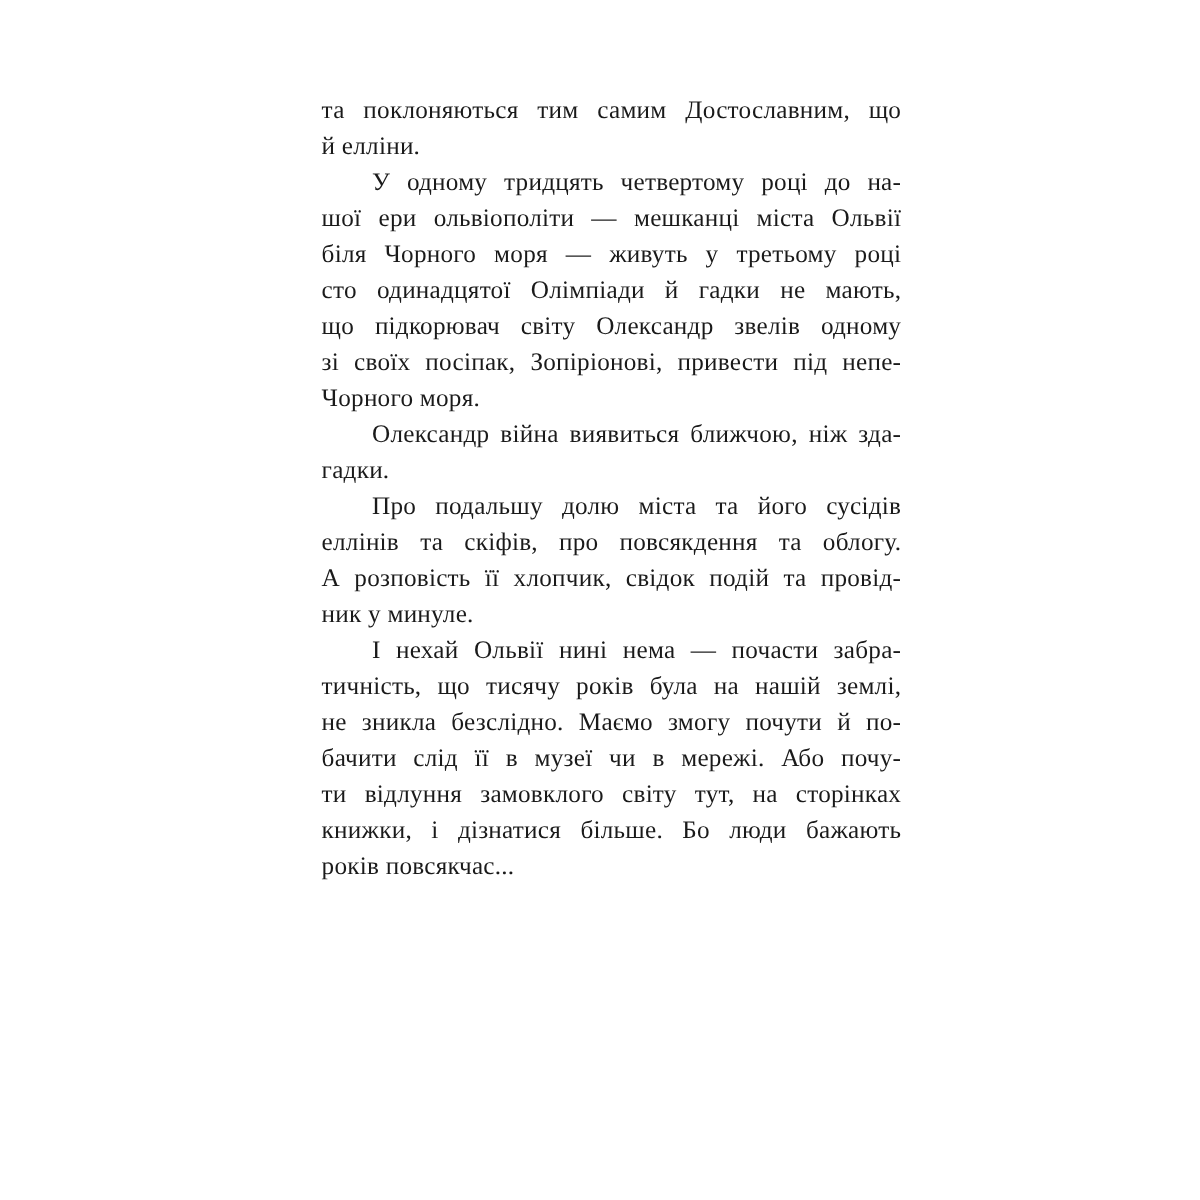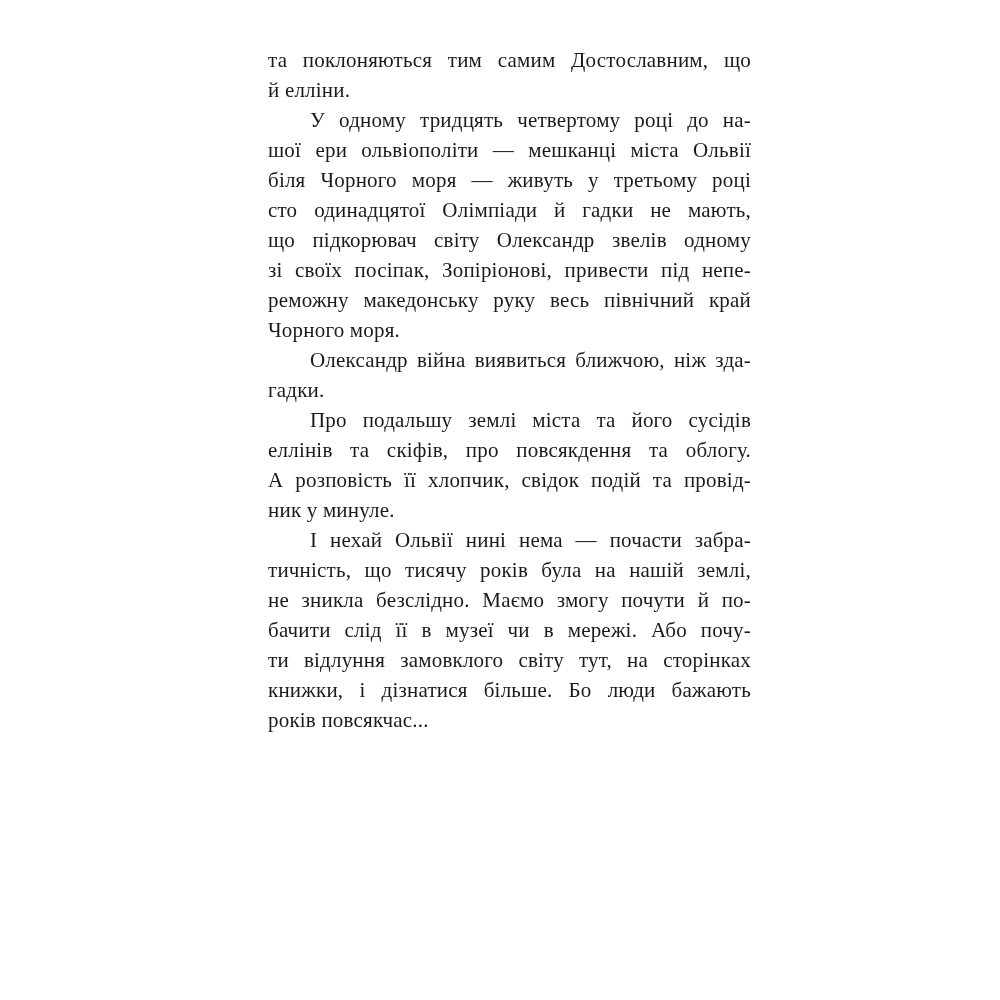--- a/index.html
+++ b/index.html
@@ -14,21 +14,21 @@
     position: relative;
     width: 1000px;
     height: 1000px;
     background: #ffffff;
     font-family: "Liberation Serif", "DejaVu Serif", serif;
     color: #1a1a1a;
   }
   .text-column {
     position: absolute;
     left: 268px;
-    top: 45px;
+    top: 76px;
     width: 483px;
   }
   .paragraph {
     margin: 0;
     padding: 0;
   }
   .line {
     font-size: 21px;
     line-height: 30px;
     letter-spacing: 0.2px;
@@ -55,31 +55,30 @@
       <div class="line last">й елліни.</div>
     </div>
 
     <div class="paragraph">
       <div class="line indent">У одному тридцять четвертому році до на-</div>
       <div class="line">шої ери ольвіополіти — мешканці міста Ольвії</div>
       <div class="line">біля Чорного моря — живуть у третьому році</div>
       <div class="line">сто одинадцятої Олімпіади й гадки не мають,</div>
       <div class="line">що підкорювач світу Олександр звелів одному</div>
       <div class="line">зі своїх посіпак, Зопіріонові, привести під непе-</div>
-      <div class="line">реможну македонську руку весь північний край</div>
       <div class="line last">Чорного моря.</div>
     </div>
 
     <div class="paragraph">
       <div class="line indent">Олександр війна виявиться ближчою, ніж зда-</div>
       <div class="line last">гадки.</div>
     </div>
 
     <div class="paragraph">
-      <div class="line indent">Про подальшу землі міста та його сусідів</div>
+      <div class="line indent">Про подальшу долю міста та його сусідів</div>
       <div class="line">еллінів та скіфів, про повсякдення та облогу.</div>
       <div class="line">А розповість її хлопчик, свідок подій та провід-</div>
       <div class="line last">ник у минуле.</div>
     </div>
 
     <div class="paragraph">
       <div class="line indent">І нехай Ольвії нині нема — почасти забра-</div>
       <div class="line">тичність, що тисячу років була на нашій землі,</div>
       <div class="line">не зникла безслідно. Маємо змогу почути й по-</div>
       <div class="line">бачити слід її в музеї чи в мережі. Або почу-</div>

